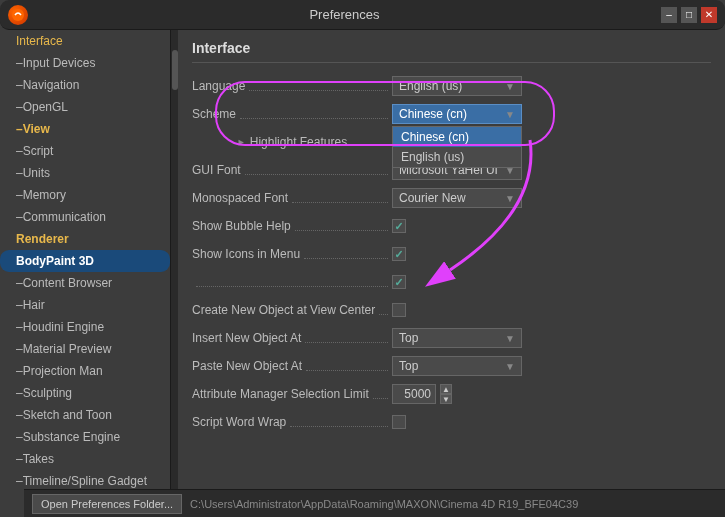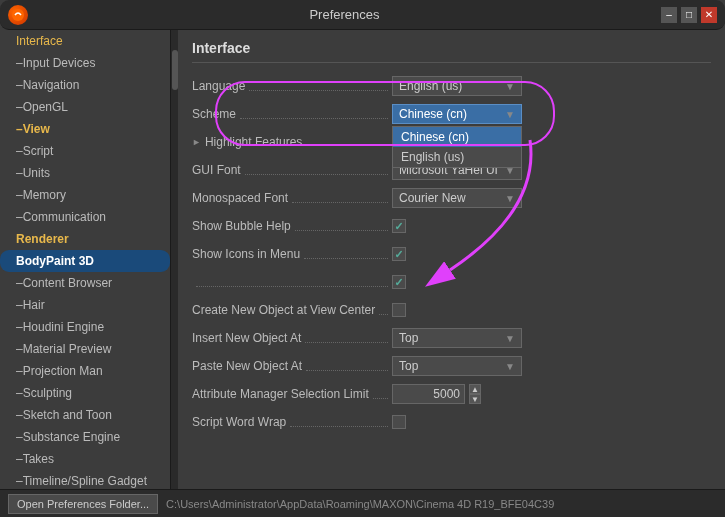--- a/index.html
+++ b/index.html
@@ -95,20 +95,21 @@
       align-items: center;
       margin-bottom: 6px;
       min-height: 22px;
     }
     .pref-label {
       width: 200px;
       color: #bbb;
       font-size: 12px;
       display: flex;
       align-items: center;
+      justify-content: center;
     }
     .pref-label-dots {
       flex: 1;
       border-bottom: 1px dotted #666;
       margin: 0 4px;
       height: 10px;
     }
     .pref-control {
       display: flex;
       align-items: flex-end;
@@ -174,21 +175,21 @@
       font-weight: bold;
     }
 
     
     .pref-number {
       background: #4a4a4a;
       border: 1px solid #666;
       color: #ccc;
       font-size: 12px;
       padding: 2px 4px;
-      width: 73px;
+      width: 44px;
       text-align: right;
     }
 
     
     .oval-highlight {
       position: absolute;
       border: 2px solid #e040fb;
       border-radius: 30px;
       pointer-events: none;
       z-index: 150;
@@ -230,20 +231,21 @@
 
     
     .bottom-bar {
       height: 28px;
       background: #2b2b2b;
       border-top: 1px solid #1a1a1a;
       display: flex;
       align-items: center;
       padding: 0 8px;
       gap: 8px;
+      margin-left: 24px;
     }
     .open-prefs-btn {
       background: #4a4a4a;
       border: 1px solid #666;
       color: #ccc;
       font-size: 11px;
       padding: 3px 8px;
       cursor: pointer;
       white-space: nowrap;
     }

